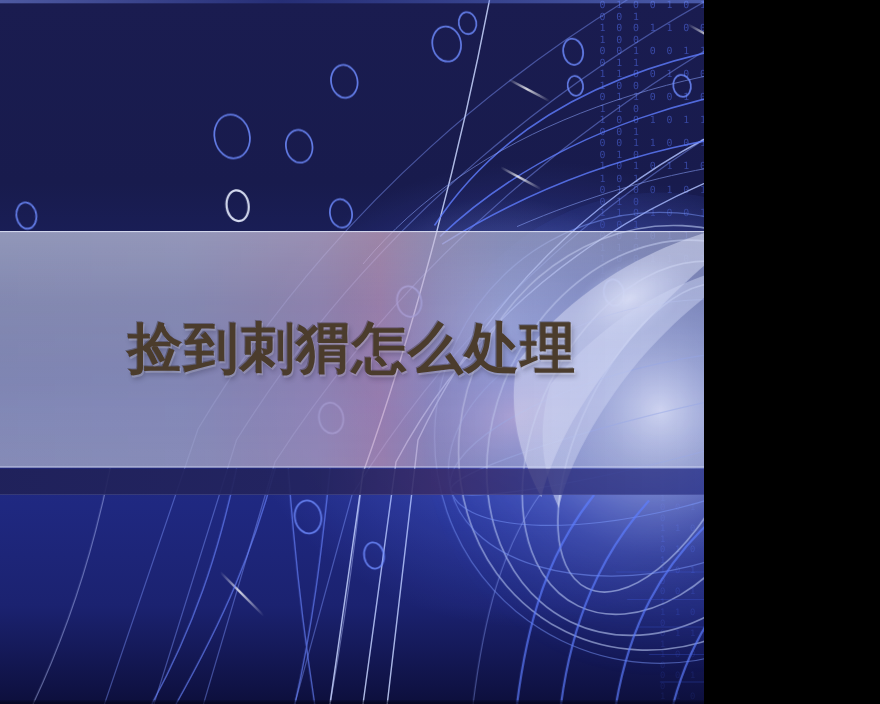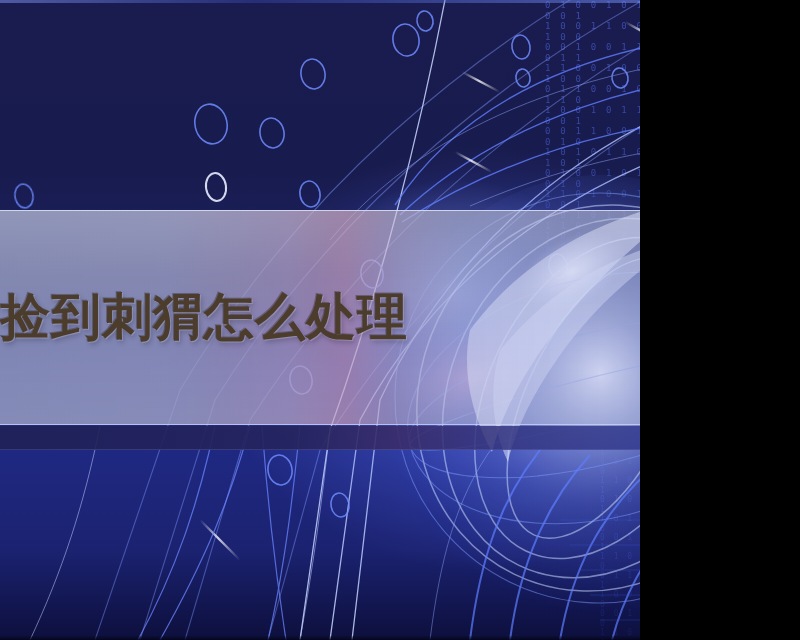--- a/index.html
+++ b/index.html
@@ -90,21 +90,21 @@
       rgba(36,36,94,0.92) 45%,
       rgba(58,44,104,0.88) 62%,
       rgba(52,54,128,0.85) 80%,
       rgba(48,56,140,0.82) 100%);
     border-bottom:1px solid rgba(120,130,200,0.25);
   }
 
   
   .title-wrap{
     position:absolute;left:0;right:0;top:210px;height:215px;
-    display:flex;align-items:center;justify-content:flex-start;
+    display:flex;align-items:center;justify-content:center;
     pointer-events:none;
   }
   .title{
     font-size:50px;
     font-weight:bold;
     letter-spacing:1px;
     color:#4b3c2c;
     text-shadow:
        1px 1px 0 rgba(255,255,255,0.20),
       -1px -1px 0 rgba(40,30,20,0.35),

